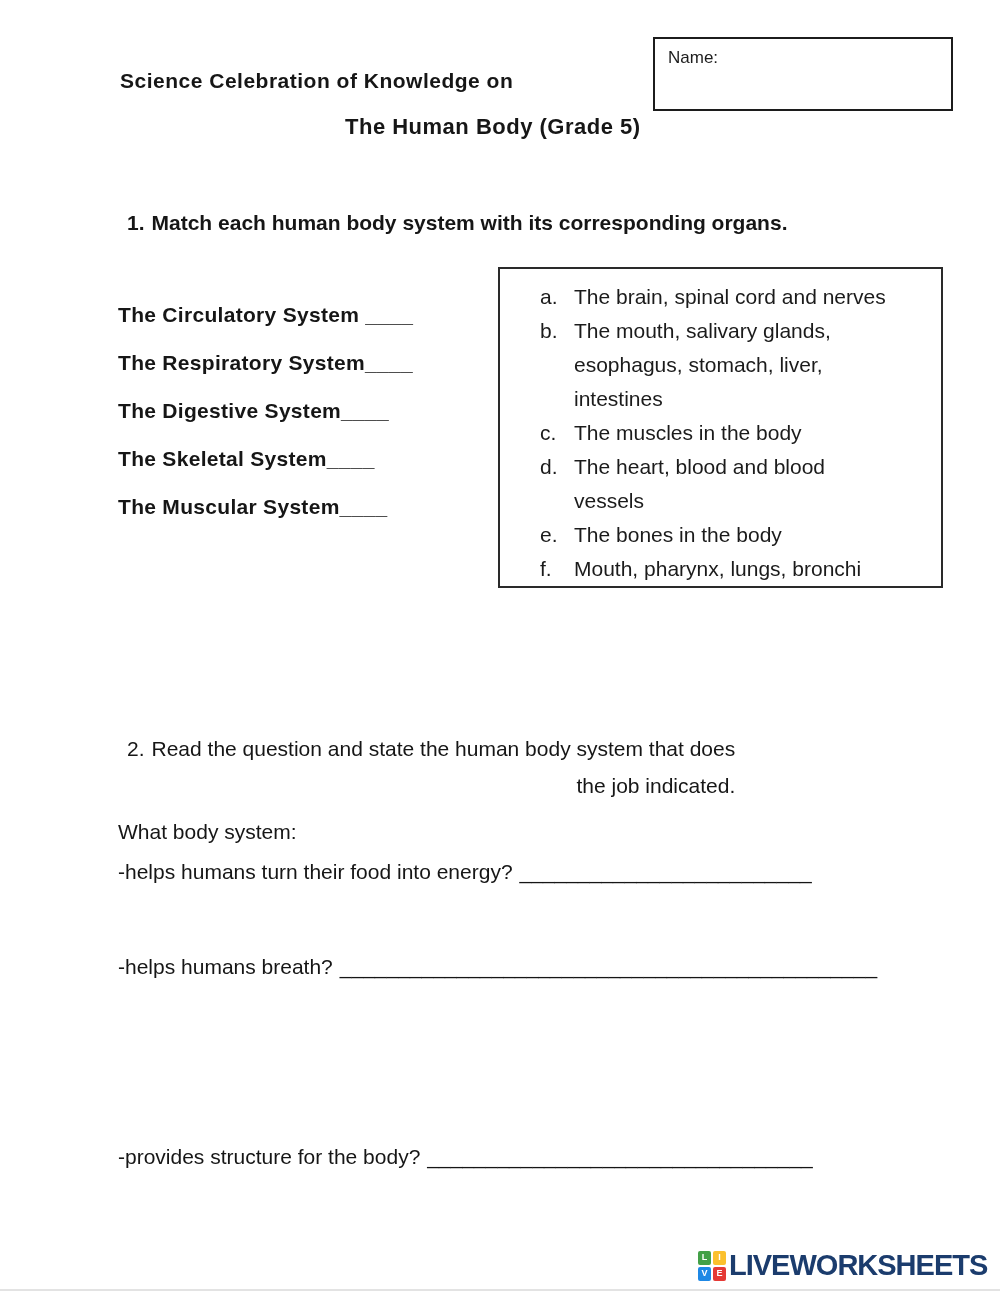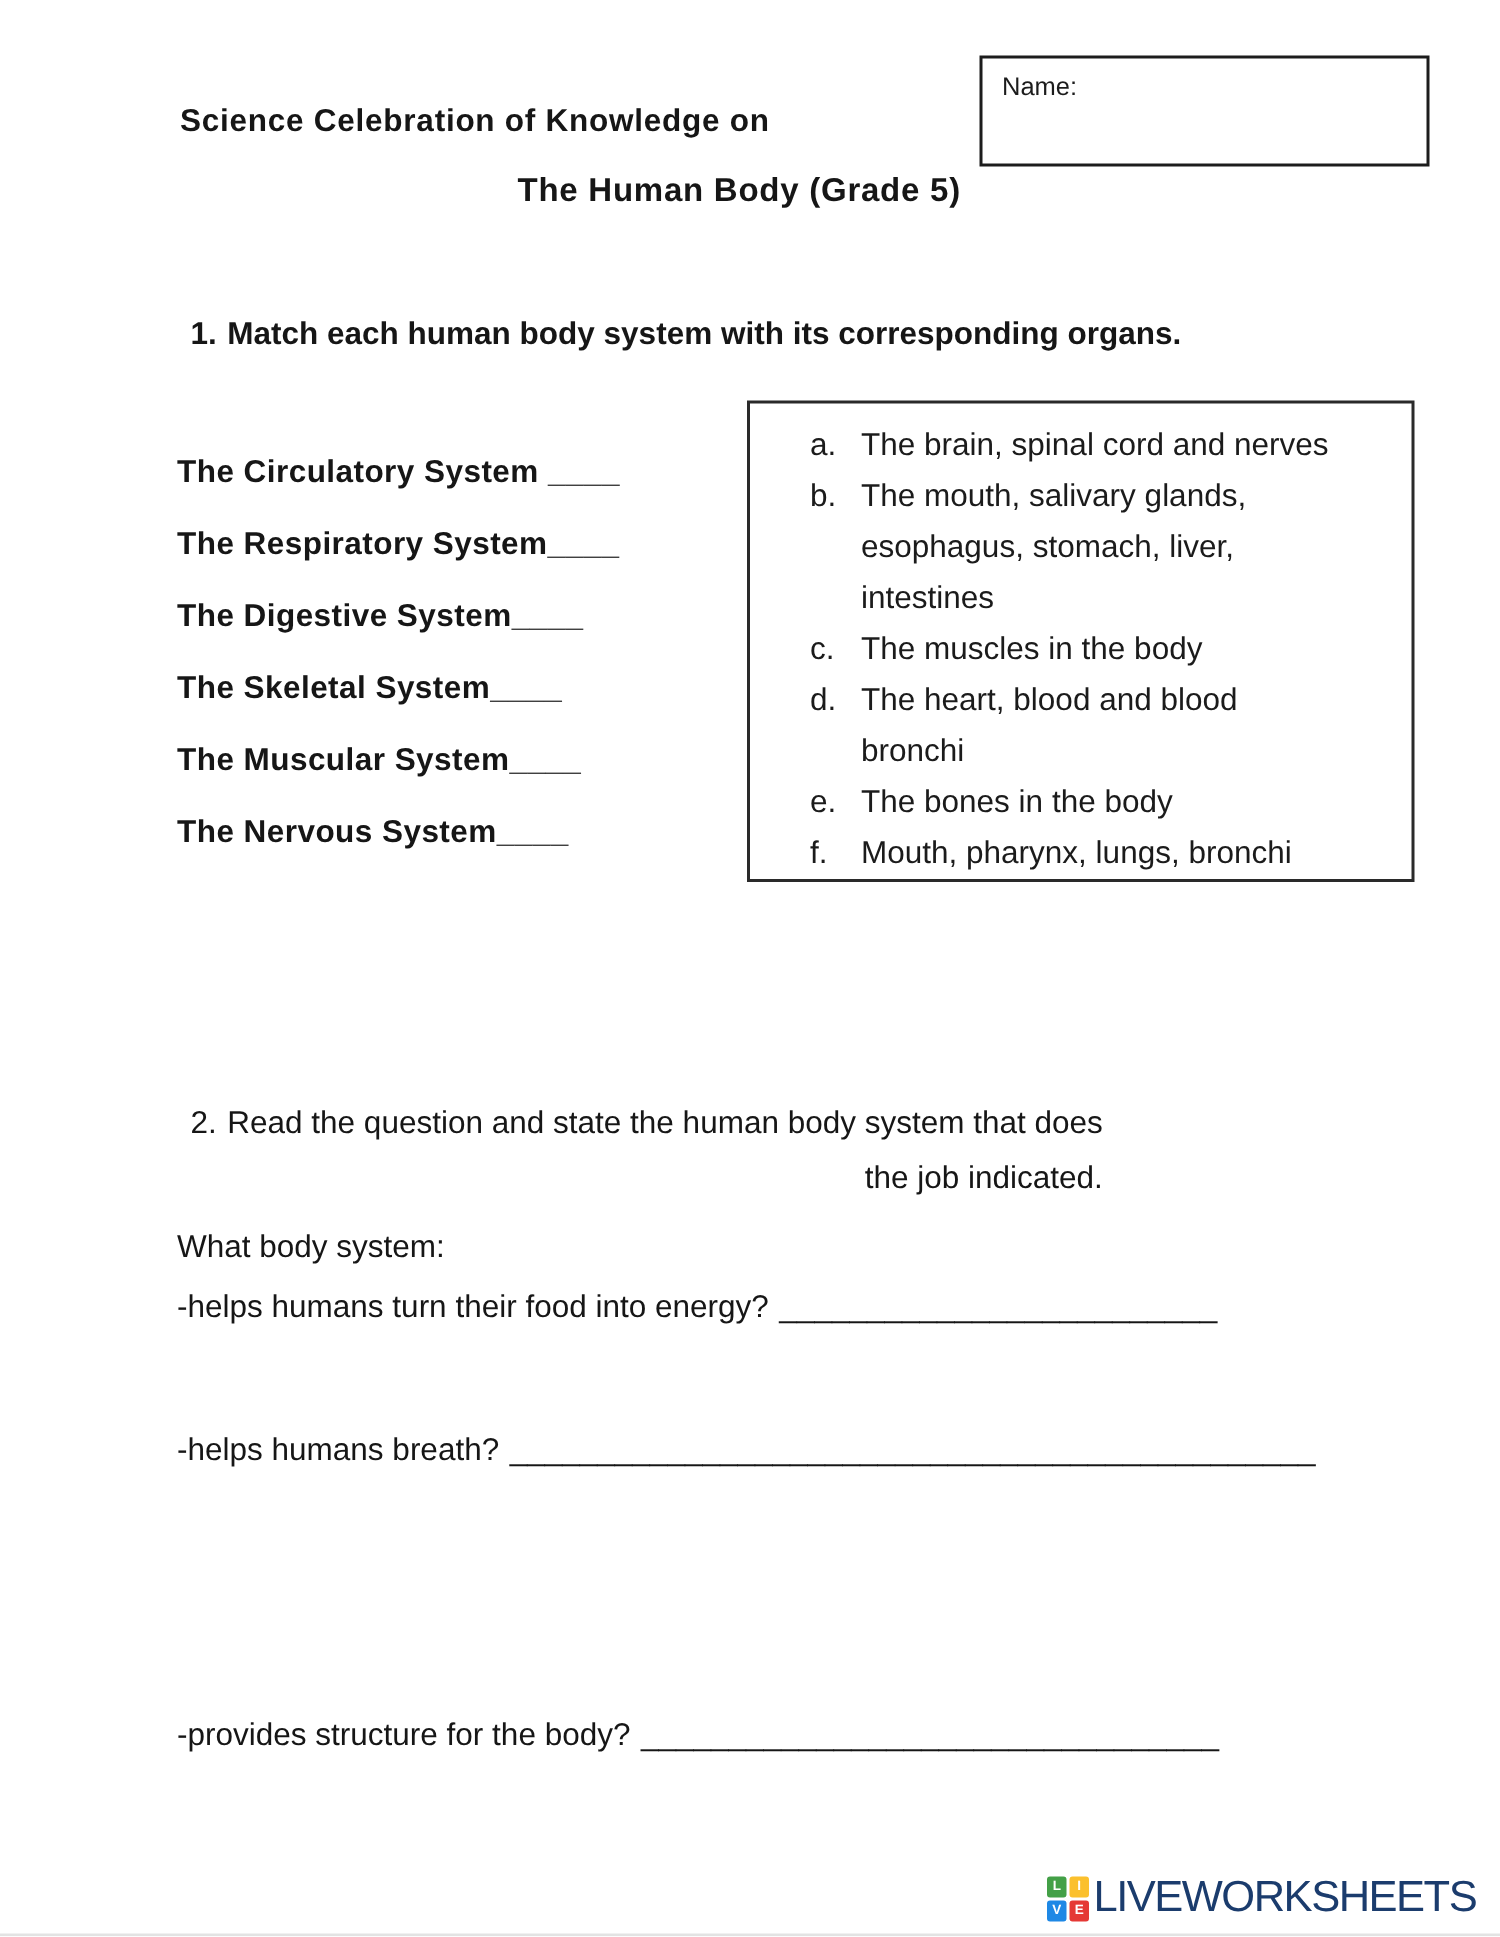--- a/index.html
+++ b/index.html
@@ -135,21 +135,21 @@
   .logo-sq {
     width: 13px; height: 14px;
     border-radius: 2px;
     color: #ffffff;
     font-size: 9px; font-weight: bold;
     display: flex; align-items: center; justify-content: center;
     line-height: 1;
   }
   .logo-text {
     font-size: 29px;
-    font-weight: 400;
+    font-weight: 700;
     letter-spacing: -1px;
   }
 
   .page-bottom-edge {
     position: absolute;
     left: 0; bottom: 0;
     width: 100%; height: 2px;
     background: #e3e3e3;
   }
 </style>
@@ -169,42 +169,41 @@
     <span>1.</span>
     <span>Match each human body system with its corresponding organs.</span>
   </div>
 
   <div class="systems">
     <div class="system-row"><span>The Circulatory System</span><span class="answer-blank"> ____</span></div>
     <div class="system-row"><span>The Respiratory System</span><span class="answer-blank">____</span></div>
     <div class="system-row"><span>The Digestive System</span><span class="answer-blank">____</span></div>
     <div class="system-row"><span>The Skeletal System</span><span class="answer-blank">____</span></div>
     <div class="system-row"><span>The Muscular System</span><span class="answer-blank">____</span></div>
-    <div class="system-row"><span>The Nervous System</span><span class="answer-blank">____</span></div>
   </div>
 
   <div class="options-box">
     <div class="option-item">
         <span class="option-letter">a.</span>
         <span class="option-text">The brain, spinal cord and nerves</span>
       </div>
     <div class="option-item">
         <span class="option-letter">b.</span>
         <span class="option-text">The mouth, salivary glands,
 esophagus, stomach, liver,
 intestines</span>
       </div>
     <div class="option-item">
         <span class="option-letter">c.</span>
         <span class="option-text">The muscles in the body</span>
       </div>
     <div class="option-item">
         <span class="option-letter">d.</span>
         <span class="option-text">The heart, blood and blood
-bronchi</span>
+vessels</span>
       </div>
     <div class="option-item">
         <span class="option-letter">e.</span>
         <span class="option-text">The bones in the body</span>
       </div>
     <div class="option-item">
         <span class="option-letter">f.</span>
         <span class="option-text">Mouth, pharynx, lungs, bronchi</span>
       </div>
   </div>

